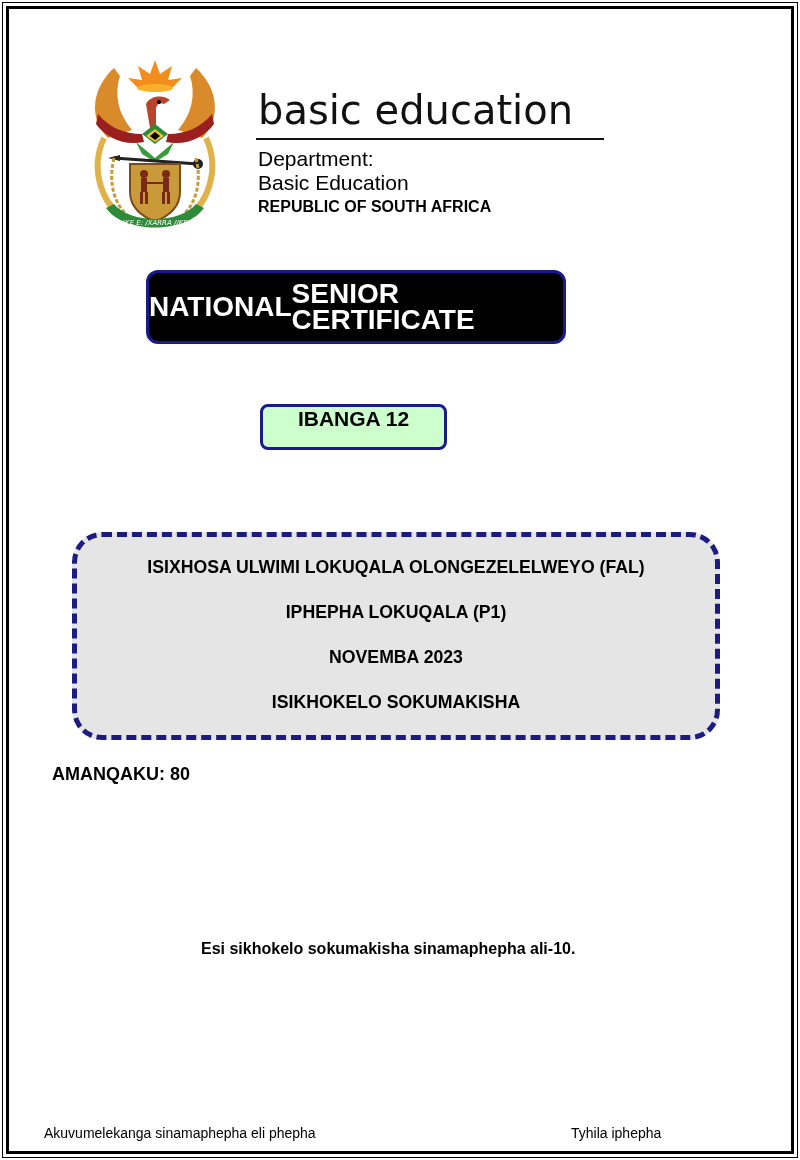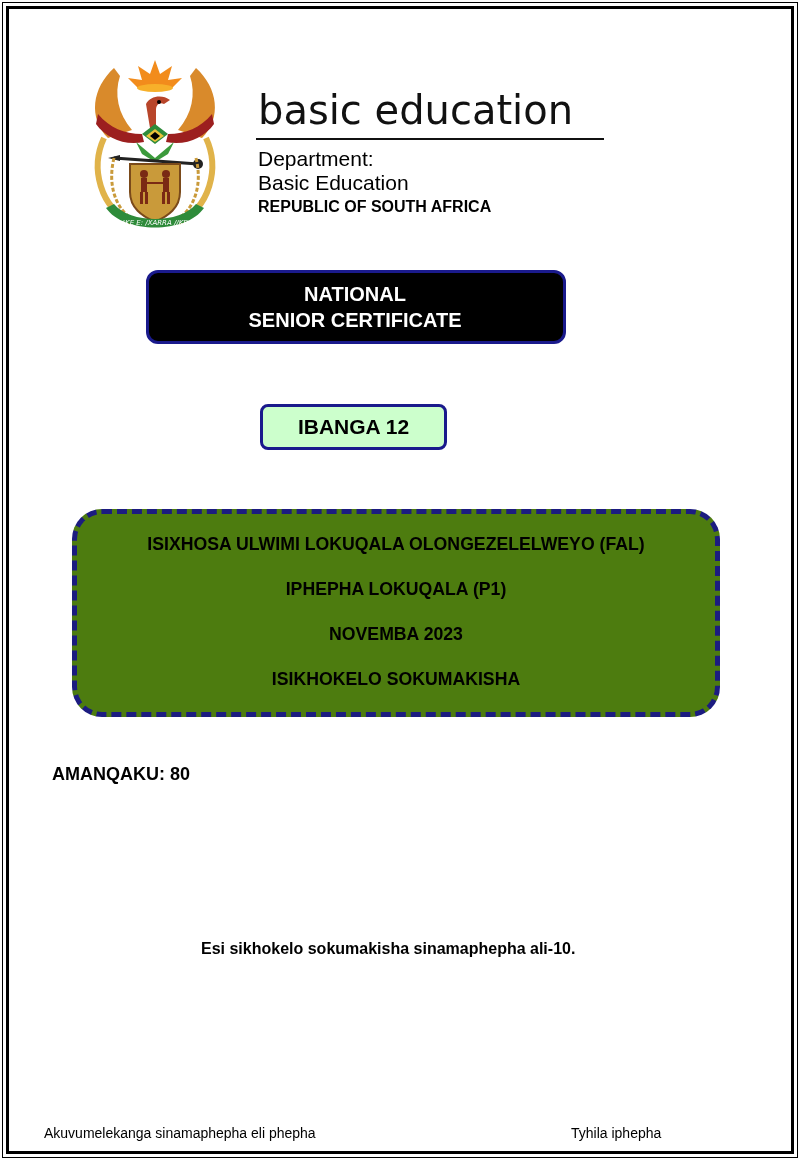--- a/index.html
+++ b/index.html
@@ -23,35 +23,35 @@
     letter-spacing: 0px; line-height: 48px; color: #111;
   }
   .brand-rule { position: absolute; left: 256px; top: 138px; width: 348px; height: 2px; background: #111; }
   .dept-line1 { position: absolute; left: 258px; top: 147px; font-size: 21px; line-height: 24px; }
   .dept-line2 { position: absolute; left: 258px; top: 171px; font-size: 21px; line-height: 24px; }
   .dept-line3 { position: absolute; left: 258px; top: 195px; font-size: 16px; line-height: 24px; font-weight: bold; }
 
   .nsc-box {
     position: absolute; left: 146px; top: 270px; width: 420px; height: 74px;
     background: #000; border: 3px solid #1a1a8c; border-radius: 12px;
-    color: #fff; font-weight: bold; font-size: 20px; line-height: 26px;
-    display: flex; flex-direction: column; align-items: center; justify-content: center;
+    color: #fff; font-weight: bold; font-size: 28px; line-height: 26px;
+    display: flex; flex-direction: row; align-items: center; justify-content: center;
     padding-right: 2px;
   }
 
   .grade-box {
     position: absolute; left: 260px; top: 404px; width: 187px; height: 46px;
     background: #ccffcc; border: 3px solid #1a1a8c; border-radius: 8px;
     font-weight: bold; font-size: 21px;
-    display: flex; align-items: center; justify-content: center;
+    display: flex; justify-content: center;
   }
 
   .subject-box {
-    position: absolute; left: 72px; top: 509px; width: 648px; height: 208px;
-    background: #4d7c0f; border: 5px dashed #1c1c80; border-radius: 30px;
+    position: absolute; left: 72px; top: 532px; width: 648px; height: 208px;
+    background: #e5e5e5; border: 5px dashed #1c1c80; border-radius: 30px;
   }
   .subject-line {
     position: absolute; left: 0; width: 100%; text-align: center;
     font-weight: bold; font-size: 19px; transform: scaleX(0.93); transform-origin: center;
   }
 
   .marks { position: absolute; left: 52px; top: 764px; font-weight: bold; font-size: 18px; }
   .pages-note { position: absolute; left: 201px; top: 904px; font-weight: bold; font-size: 16px; margin-top: 36px; }
 
   .footer-left { position: absolute; left: 44px; top: 1125px; font-size: 14px; }

